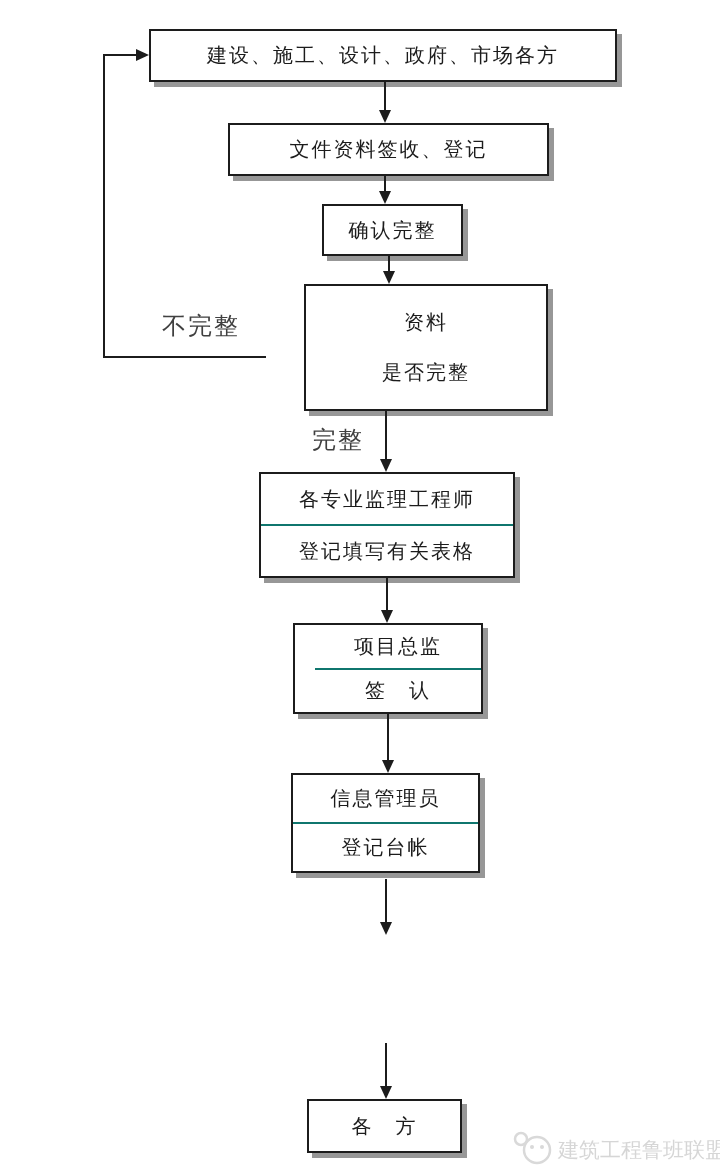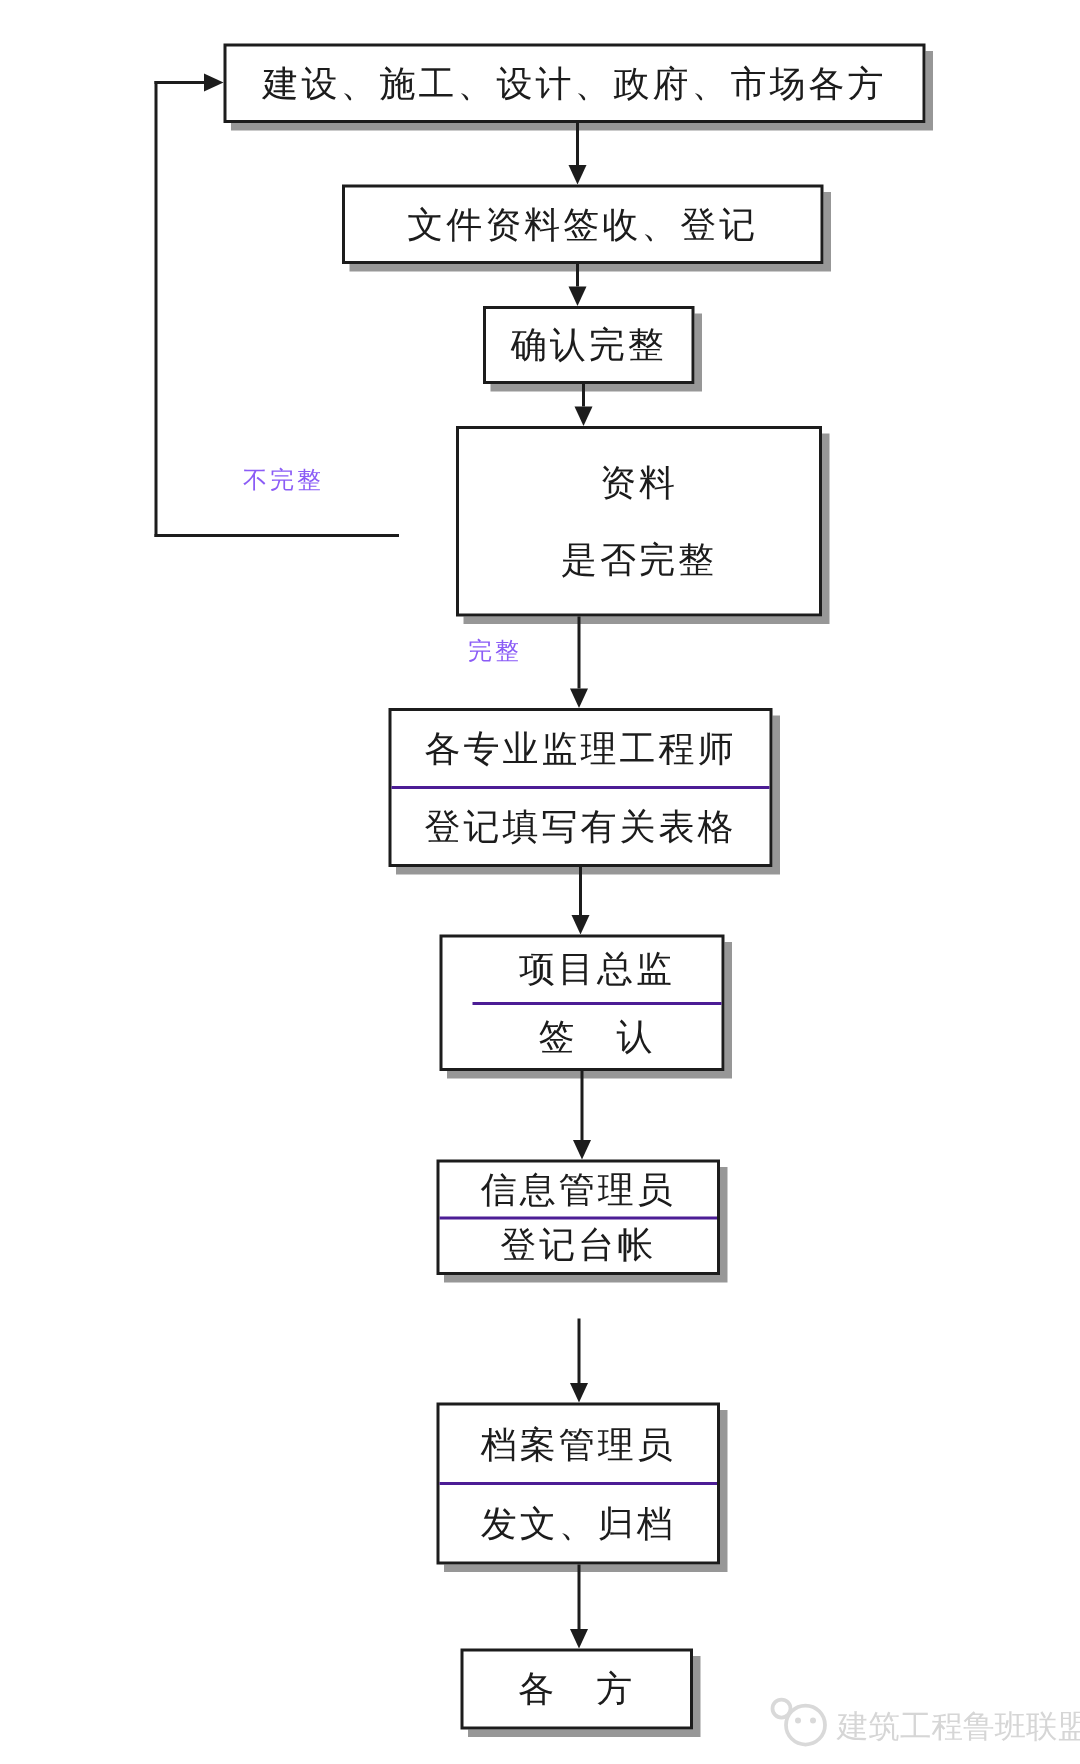--- a/index.html
+++ b/index.html
@@ -18,39 +18,39 @@
   }
   .box {
     position: absolute;
     box-sizing: border-box;
     background: #ffffff;
     border: 2px solid #1c1c1c;
     box-shadow: 5px 5px 0 #979797;
     display: flex;
     align-items: center;
     justify-content: center;
-    font-size: 24px;
+    font-size: 20px;
     letter-spacing: 2px;
     white-space: nowrap;
   }
   .box.split {
     flex-direction: column;
     align-items: stretch;
     justify-content: flex-start;
     padding: 0;
   }
   .box .row {
     flex: 1;
     display: flex;
     align-items: center;
     justify-content: center;
     text-align: right;
   }
   .box.split .row + .row {
-    border-top: 2px solid #4c1d95;
+    border-top: 2px solid #0f766e;
   }
   .box.decision {
     flex-direction: column;
     justify-content: space-evenly;
     align-items: center;
     margin-left: 38px;
   }
   .vline {
     position: absolute;
     width: 2px;
@@ -72,24 +72,24 @@
   .arrowhead-right {
     position: absolute;
     width: 0;
     height: 0;
     border-top: 6px solid transparent;
     border-bottom: 6px solid transparent;
     border-left: 13px solid #1c1c1c;
   }
   .edge-label {
     position: absolute;
-    font-size: 16px;
+    font-size: 24px;
     letter-spacing: 2px;
     white-space: nowrap;
-    color: #8b5cf6;
+    color: #404040;
   }
   .watermark {
     position: absolute;
     left: 512px;
     top: 1128px;
     display: flex;
     align-items: center;
     color: #d6d6d6;
   }
   .watermark-text {
@@ -157,40 +157,32 @@
       <span>项目总监</span>
     </div>
     <div class="row">
       <span>签　认</span>
     </div>
   </div>
 
   <div class="vline" style="left:387px; top:714px; height:46px;"></div>
   <div class="arrowhead-down" style="left:382px; top:760px;"></div>
 
-  <div class="box split" style="left:291px; top:773px; width:189px; height:77px;">
+  <div class="box split" style="left:291px; top:773px; width:189px; height:100px;">
     <div class="row">
       <span>信息管理员</span>
     </div>
     <div class="row">
       <span>登记台帐</span>
     </div>
   </div>
 
   <div class="vline" style="left:385px; top:879px; height:43px;"></div>
   <div class="arrowhead-down" style="left:380px; top:922px;"></div>
 
-  <div class="box split" style="left:291px; top:935px; width:189px; height:108px;">
-    <div class="row">
-      <span>档案管理员</span>
-    </div>
-    <div class="row">
-      <span>发文、归档</span>
-    </div>
-  </div>
 
   <div class="vline" style="left:385px; top:1043px; height:43px;"></div>
   <div class="arrowhead-down" style="left:380px; top:1086px;"></div>
 
   <div class="box" style="left:307px; top:1099px; width:155px; height:54px;">
     <span>各　方</span>
   </div>
 
   <div class="watermark">
     <span>

